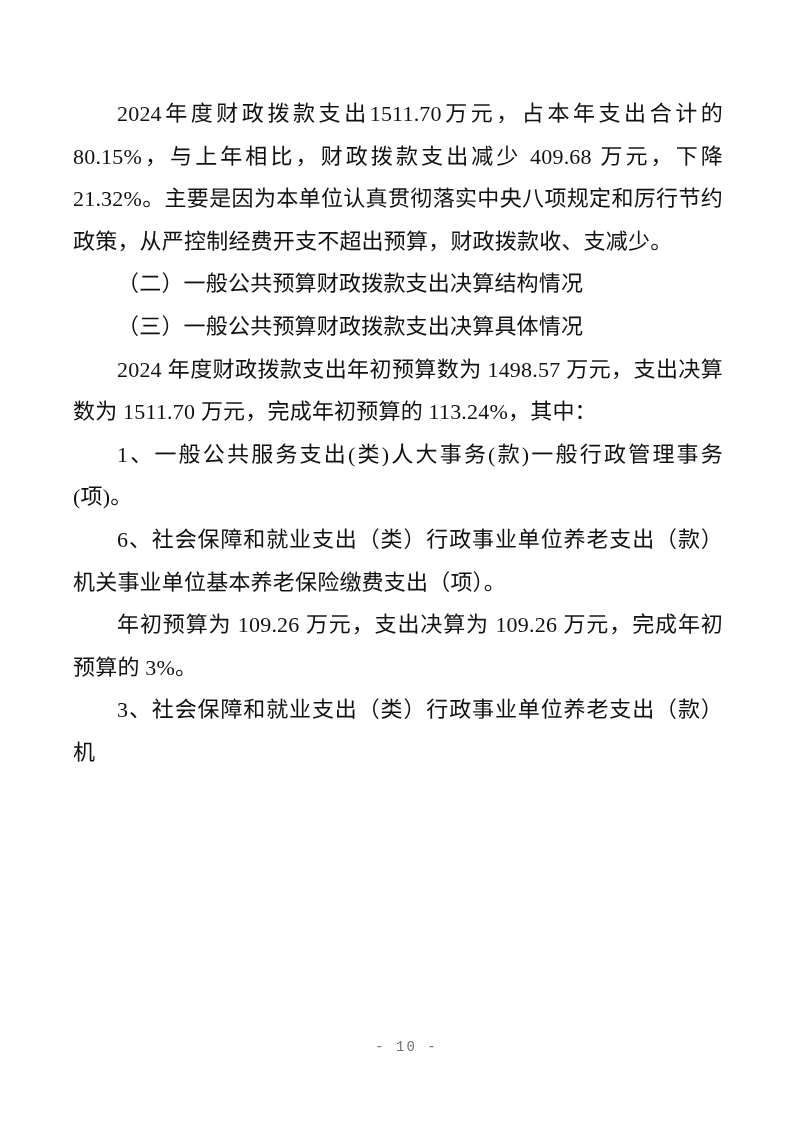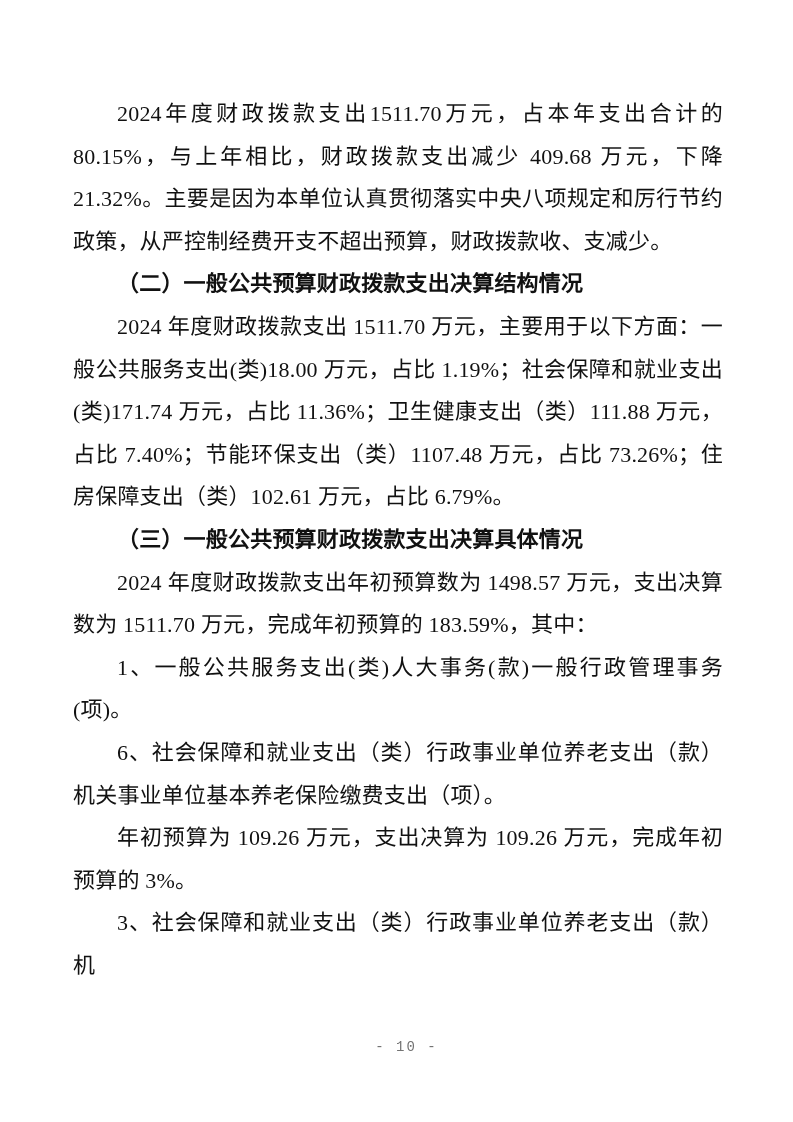--- a/index.html
+++ b/index.html
@@ -28,21 +28,21 @@
     line-height: 42.6px;
     text-align: justify;
     letter-spacing: 0.2px;
   }
   .doc-body p {
     margin: 0;
     padding: 0;
     text-indent: 2em;
   }
   .doc-body p.heading {
-    font-weight: 700;
+    font-weight: 400;
   }
   .page-footer {
     position: absolute;
     left: 0;
     right: 0;
     top: 1037px;
     text-align: center;
     font-size: 14px;
     line-height: 20px;
     color: #737373;
@@ -50,22 +50,21 @@
     font-family: Liberation Mono, monospace;
   }
 </style>
 </head>
 <body>
 
 <div class="page">
   <div class="doc-body">
       <p class="body">2024年度财政拨款支出1511.70万元，占本年支出合计的80.15%，与上年相比，财政拨款支出减少 409.68 万元，下降 21.32%。主要是因为本单位认真贯彻落实中央八项规定和厉行节约政策，从严控制经费开支不超出预算，财政拨款收、支减少。</p>
       <p class="heading">（二）一般公共预算财政拨款支出决算结构情况</p>
-      <p class="body">2024 年度财政拨款支出 1511.70 万元，主要用于以下方面：一般公共服务支出(类)18.00 万元，占比 1.19%；社会保障和就业支出(类)171.74 万元，占比 11.36%；卫生健康支出（类）111.88 万元，占比 7.40%；节能环保支出（类）1107.48 万元，占比 73.26%；住房保障支出（类）102.61 万元，占比 6.79%。</p>
       <p class="heading">（三）一般公共预算财政拨款支出决算具体情况</p>
-      <p class="body">2024 年度财政拨款支出年初预算数为 1498.57 万元，支出决算数为 1511.70 万元，完成年初预算的 183.59%，其中：</p>
+      <p class="body">2024 年度财政拨款支出年初预算数为 1498.57 万元，支出决算数为 1511.70 万元，完成年初预算的 113.24%，其中：</p>
       <p class="body">1、一般公共服务支出(类)人大事务(款)一般行政管理事务(项)。</p>
       <p class="body">6、社会保障和就业支出（类）行政事业单位养老支出（款）机关事业单位基本养老保险缴费支出（项）。</p>
       <p class="body">年初预算为 109.26 万元，支出决算为 109.26 万元，完成年初预算的 3%。</p>
       <p class="body">3、社会保障和就业支出（类）行政事业单位养老支出（款）机</p>
     </div>
   <div class="page-footer">- 10 -</div>
 </div>
 
 </body></html>

